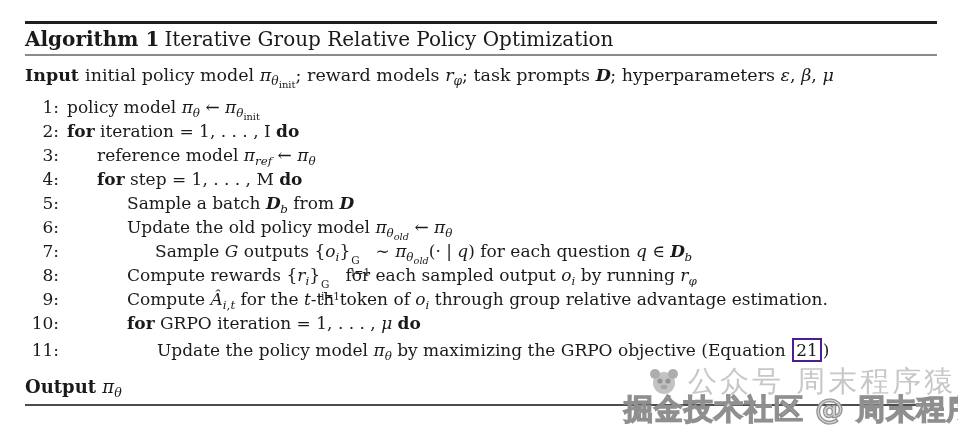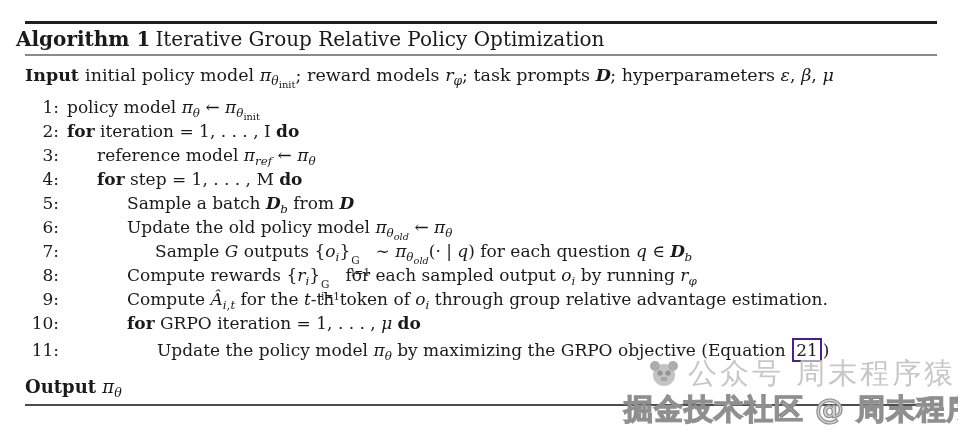--- a/index.html
+++ b/index.html
@@ -11,21 +11,21 @@
     background: #ffffff;
     color: #1a1a1a;
     font-family: "DejaVu Serif", "Liberation Serif", serif;
     overflow: hidden;
   }
   .rule { margin-left: 25px; margin-right: 21px; }
   .rule-top { margin-top: 21px; height: 3px; background: #1f1f1f; }
   .rule-mid { height: 2px; background: #8a8a8a; }
   .rule-bottom { height: 2px; background: #4c4c4c; }
   .title {
-    padding: 3px 0 2px 16px;
+    padding: 3px 0 2px 25px;
     font-size: 20px;
     line-height: 25px;
     white-space: nowrap;
   }
   .title .bold { margin-right: 5px; }
   .bold { font-weight: bold; }
   .it { font-style: italic; }
   .scr { font-style: italic; font-weight: 600; letter-spacing: -0.5px; }
   .input-line {
     padding: 7px 12px 4px 25px;
@@ -72,21 +72,21 @@
     cursor: pointer;
   }
   .output-line {
     padding: 10px 0 4px 25px;
     font-size: 18px;
     line-height: 25px;
   }
   .wm-light {
     position: absolute;
     left: 648px;
-    top: 354px;
+    top: 362px;
     display: flex;
     align-items: center;
     gap: 8px;
     color: #c7c7c7;
     font-size: 29px;
     font-family: "DejaVu Sans", "Liberation Sans", sans-serif;
     white-space: nowrap;
     letter-spacing: 3px;
   }
   .wm-dark {

